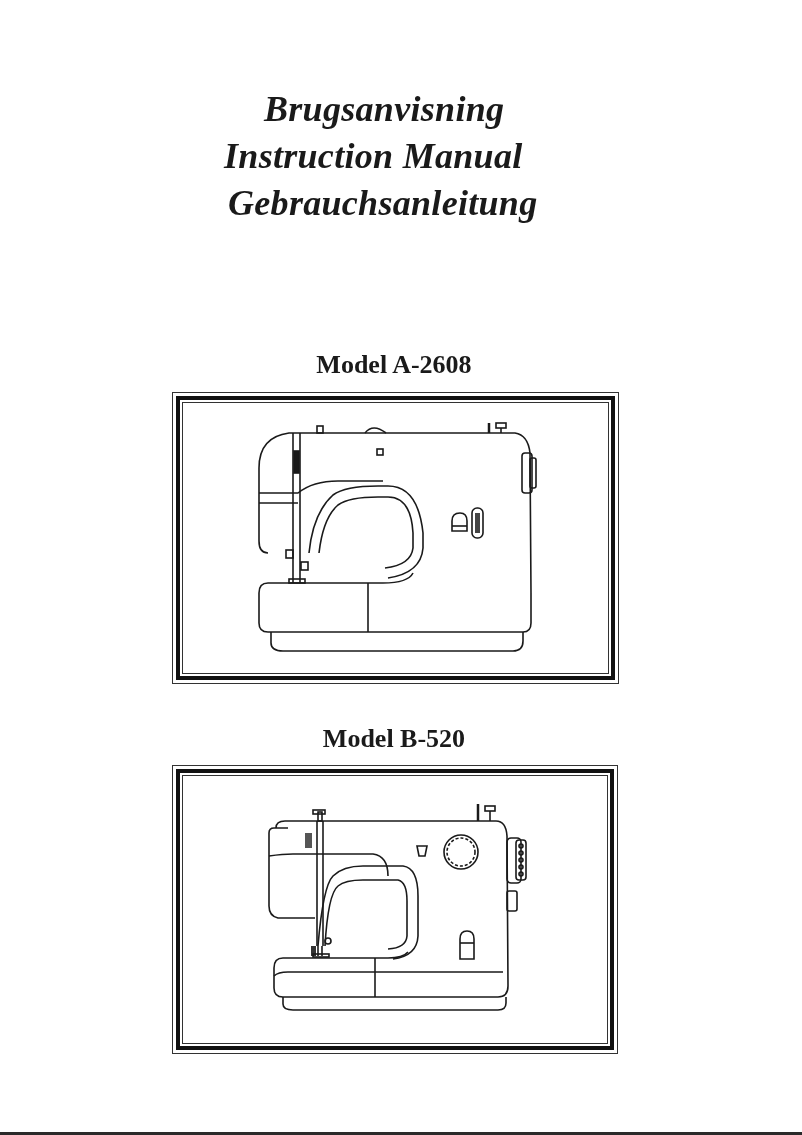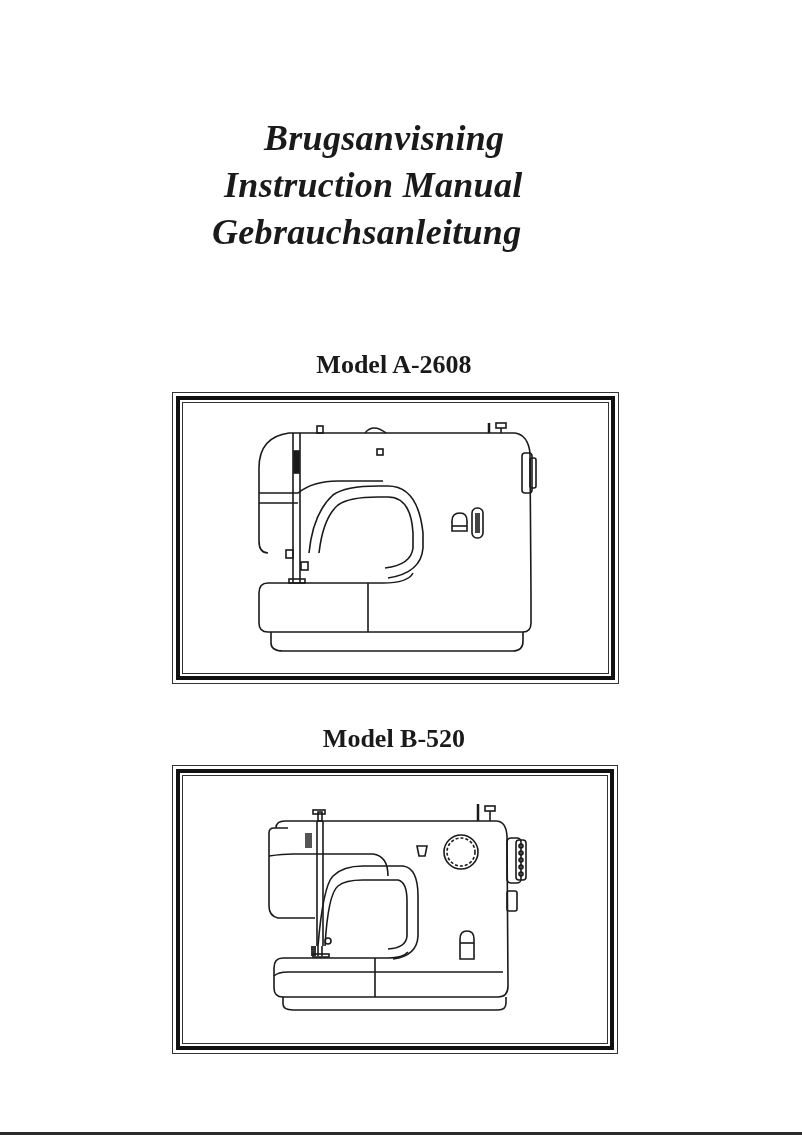--- a/index.html
+++ b/index.html
@@ -1,20 +1,20 @@
 <!DOCTYPE html>
 <html><head>
 <meta charset="utf-8">
 <style>
   html, body { margin:0; padding:0; background:#fff; }
   body { width:802px; height:1135px; position:relative; overflow:hidden; font-family:"Liberation Serif", serif; color:#1a1a1a; }
-  .title-line { font-style:italic; font-weight:bold; font-size:36px; line-height:47px; letter-spacing:0.3px;margin-top:29px; }
+  .title-line { font-style:italic; font-weight:bold; font-size:36px; line-height:47px; letter-spacing:0.3px; }
   .t1 { position:absolute; left:264px; top:86px; }
   .t2 { position:absolute; left:224px; top:133px; }
-  .t3 { position:absolute; left:212px; top:180px; }
+  .t3 { position:absolute; left:228px; top:180px; }
   .model-label { position:absolute; width:802px; left:-7px; text-align:center; font-weight:bold; font-size:26px; }
   .frame { position:absolute; box-sizing:border-box; border:1.5px solid #333; }
   .frame .f2 { position:absolute; left:3px; top:3px; right:3px; bottom:3px; border:4px solid #111; }
   .frame .f3 { position:absolute; left:9px; top:9px; right:9px; bottom:9px; border:1.5px solid #333; background:#fff; }
   .frame svg { position:absolute; left:0; top:0; }
   .bottom-rule { position:absolute; left:0; bottom:0; width:802px; height:3px; background:#2a2a2a; }
 </style>
 </head>
 <body>
 

